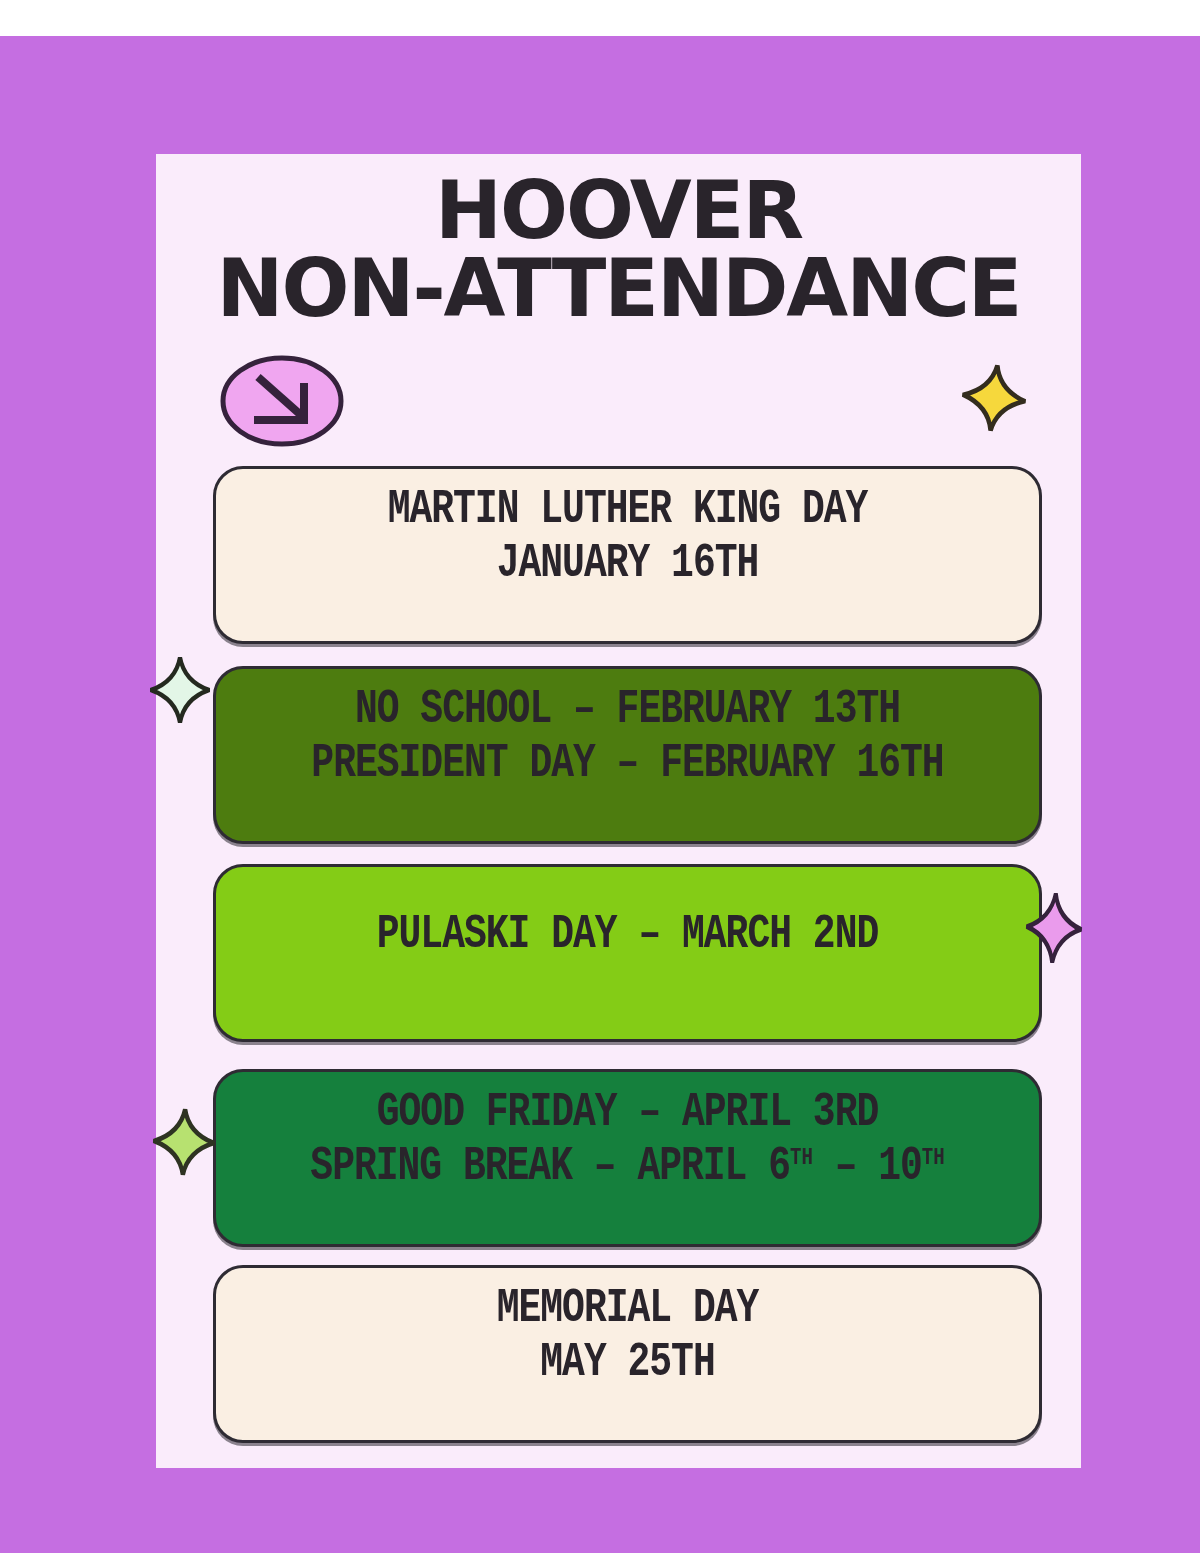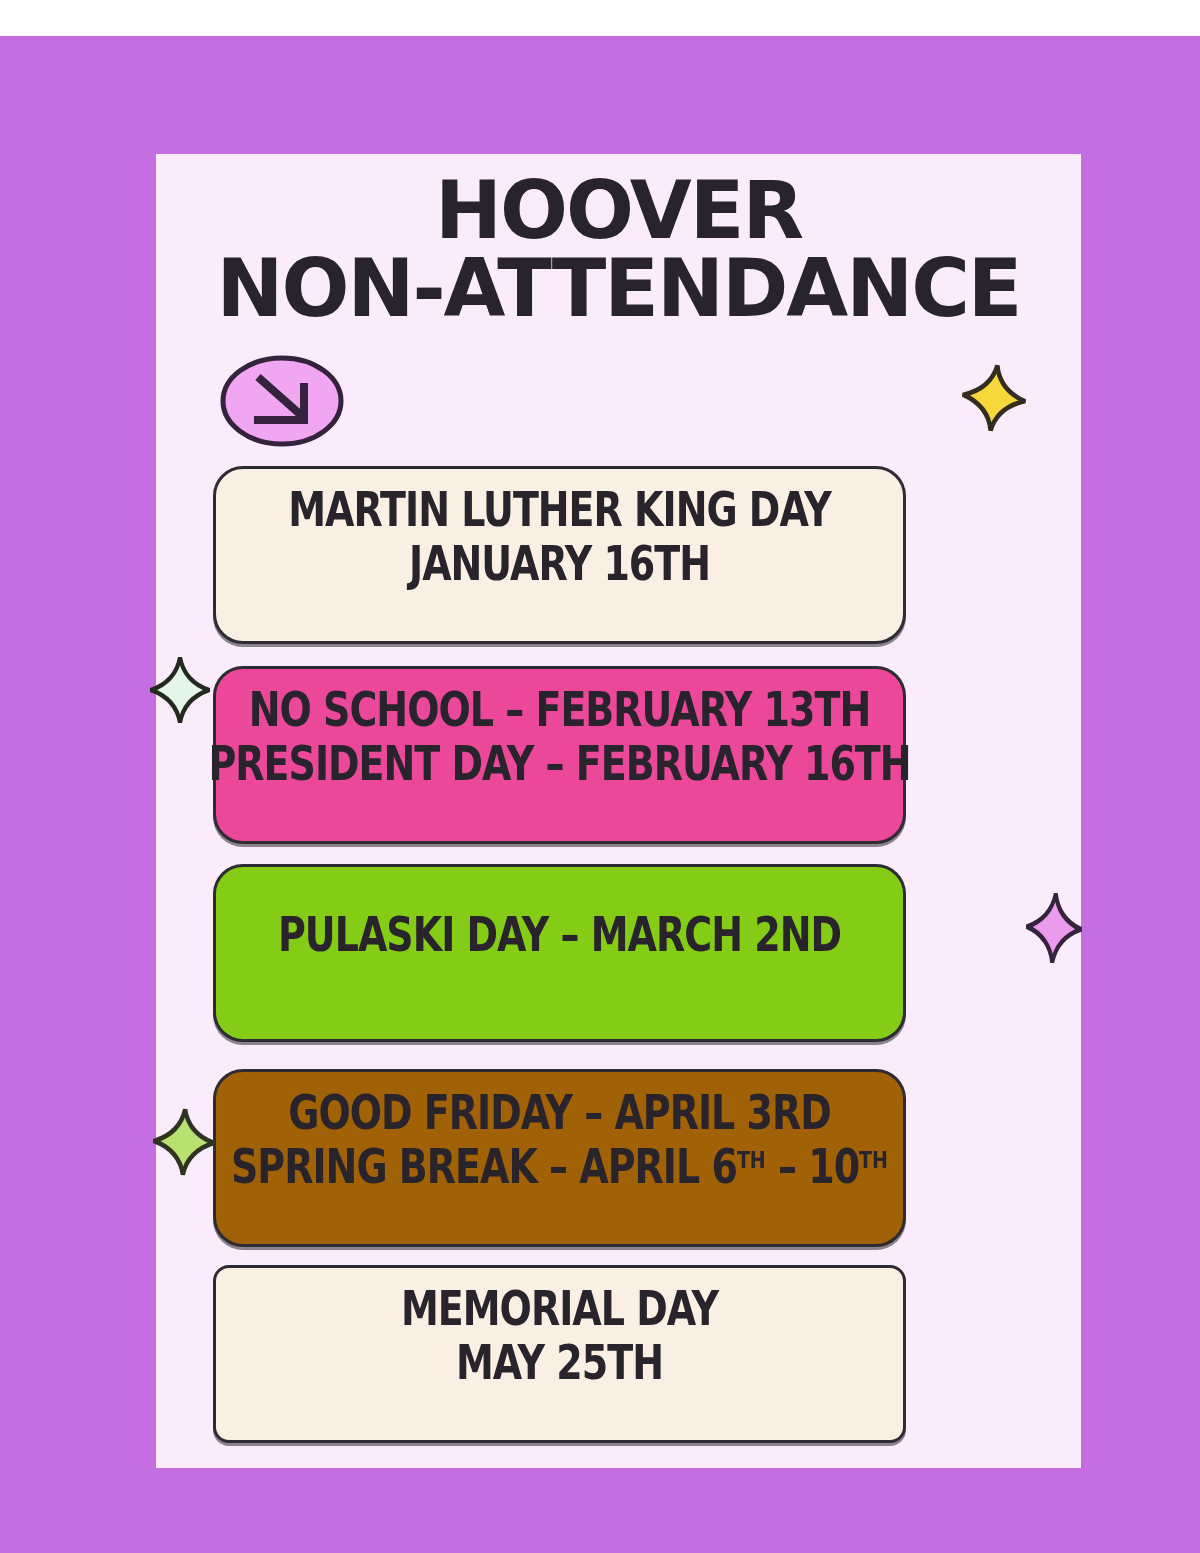--- a/index.html
+++ b/index.html
@@ -31,47 +31,48 @@
     font-weight: bold;
     letter-spacing: -2px;
     line-height: 0.97;
     color: #29242B;
     z-index: 2;
   }
   .title-line { display: block; }
   .card {
     position: absolute;
     left: 213px;
-    width: 693px;
+    width: 829px;
     height: 178px;
     box-sizing: border-box;
     border: 3px solid #2E2B33;
     border-radius: 30px;
     box-shadow: 0 3px 0 rgba(46, 43, 51, 0.55);
     display: flex;
     align-items: center;
     justify-content: center;
     padding-bottom: 36px;
     z-index: 1;
+    font-family: Liberation Mono, monospace;
   }
   .card-lines {
     text-align: center;
     font-weight: bold;
     font-size: 38px;
     letter-spacing: -1px;
     line-height: 1.12;
     color: #29242B;
     transform: scaleY(1.25);
   }
   .card-line { display: block; white-space: nowrap; }
   .card-1 { top: 430px;  background: #FAEFE3; }
-  .card-2 { top: 630px;  background: #ec4899; }
+  .card-2 { top: 630px;  background: #4d7c0f; }
   .card-3 { top: 828px;  background: #84cc16; }
-  .card-4 { top: 1033px; background: #a16207; }
-  .card-5 { top: 1229px; background: #FAEFE3; border-radius: 16px; }
+  .card-4 { top: 1033px; background: #15803d; }
+  .card-5 { top: 1229px; background: #FAEFE3; }
   sup {
     font-size: 0.5em;
     vertical-align: 0.62em;
     letter-spacing: 0;
   }
   .deco { position: absolute; z-index: 3; }
   .deco svg { display: block; width: 100%; height: 100%; }
   .arrow-badge { left: 218px; top: 318px; width: 128px; height: 95px; }
   .star-yellow  { left: 962px;  top: 328px;  width: 64px; height: 68px; transform: rotate(6deg); }
   .star-mint    { left: 150px;  top: 620px;  width: 60px; height: 68px; }

